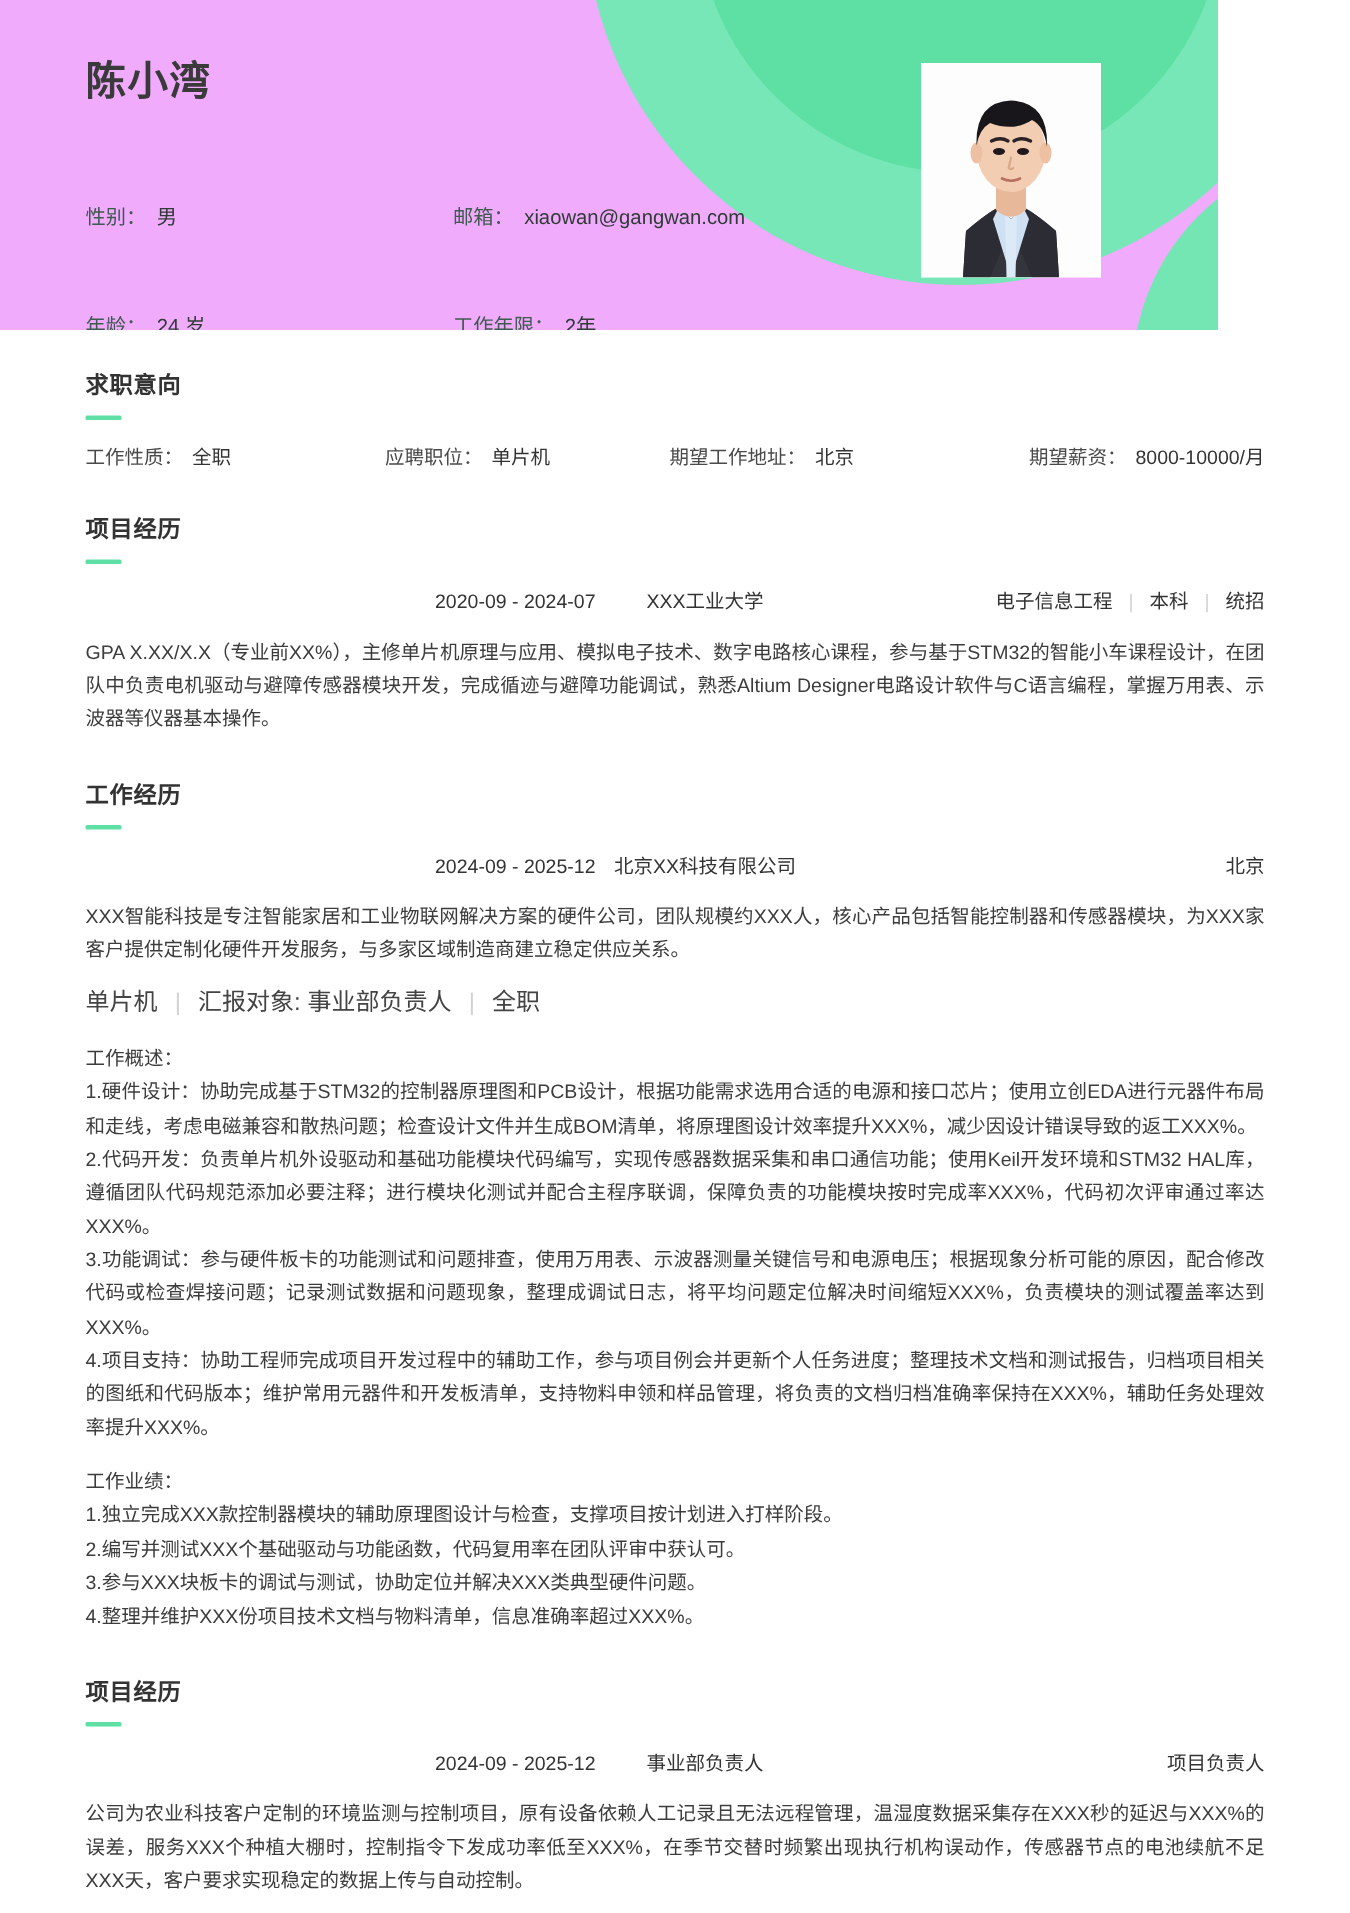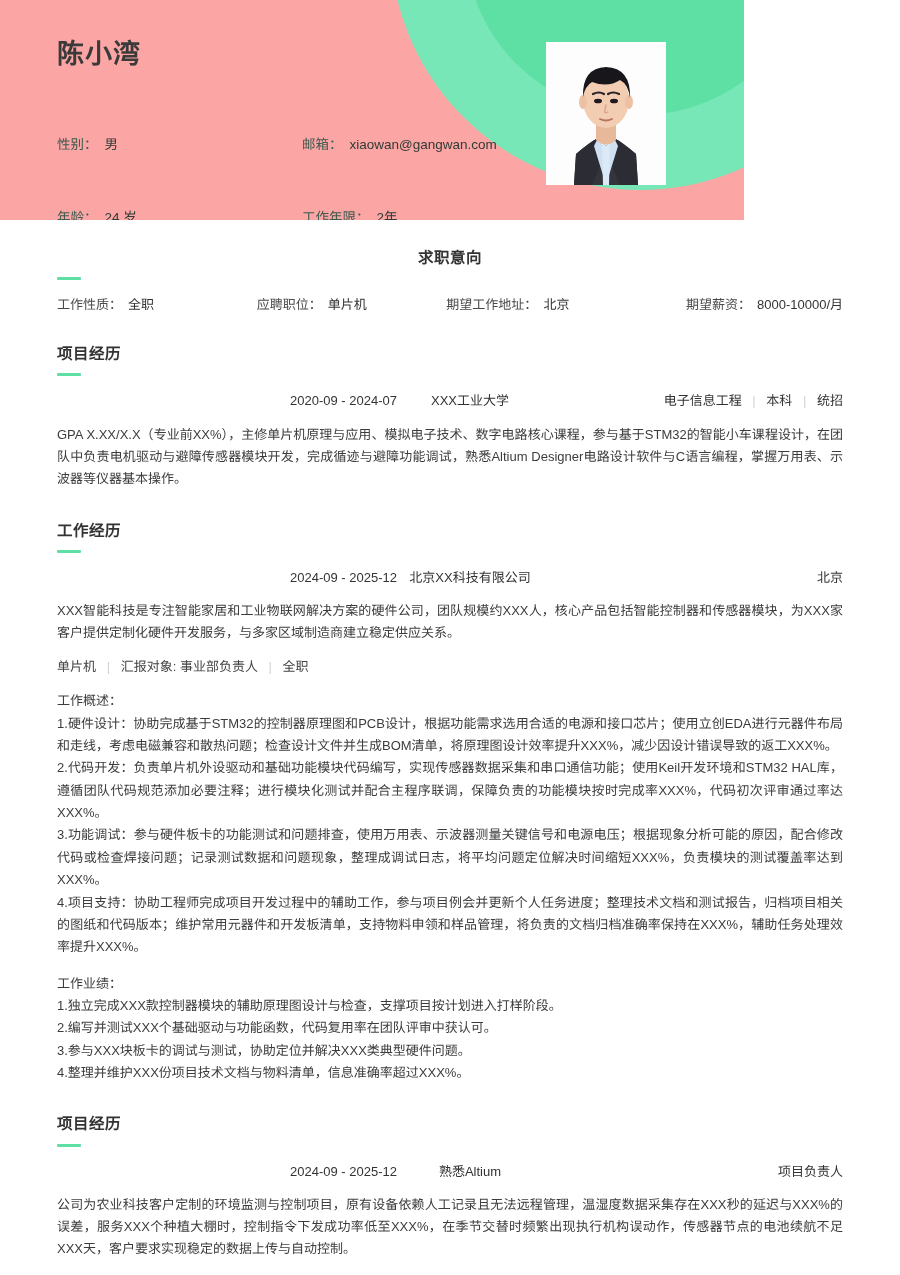--- a/index.html
+++ b/index.html
@@ -20,23 +20,23 @@
     position: relative;
     width: 900px;
     min-height: 1275px;
     background: #ffffff;
     overflow: hidden;
   }
 
   
   .header {
     position: relative;
-    width: 744px;
+    width: 812px;
     height: 220px;
-    background: #fca5a5;
+    background: #f0abfc;
     overflow: hidden;
   }
 
   .header-deco {
     position: absolute;
     inset: 0;
     width: 900px;
     height: 220px;
     pointer-events: none;
   }
@@ -94,21 +94,21 @@
   }
 
   .photo-svg { display: block; width: 120px; height: 143px; }
 
   
   .content {
     padding: 0 57px 30px 57px;
   }
 
   .section { margin-top: 30px; }
-  .section:first-child { margin-top: 28px; text-align: center; }
+  .section:first-child { margin-top: 28px; }
 
   .section-title {
     font-size: 15.5px;
     font-weight: bold;
     color: #333333;
     letter-spacing: 0.5px;
     line-height: 1.3;
   }
 
   .section-rule {
@@ -167,21 +167,21 @@
 
   .body-text {
     font-size: 13px;
     line-height: 1.72;
     color: #3c3c3c;
     text-align: justify;
     white-space: pre-line;
   }
 
   .tags-line {
-    font-size: 13px;
+    font-size: 16px;
     color: #444444;
     line-height: 1.5;
     margin-top: 12px;
   }
   .para { margin-top: 14px; }
   .para-tight { margin-top: 0; }
 </style>
 </head>
 <body>
 
@@ -348,21 +348,21 @@
       <div class="body-text para-tight">4.整理并维护XXX份项目技术文档与物料清单，信息准确率超过XXX%。</div>
 
     </div>
 
     <div class="section">
       <div class="section-title">项目经历</div>
       <div class="section-rule"></div>
 
       <div class="entry-head">
         <div class="eh-left">2024-09 - 2025-12</div>
-        <div class="eh-mid">熟悉Altium</div>
+        <div class="eh-mid">事业部负责人</div>
         <div class="eh-right">项目负责人</div>
       </div>
 
       <div class="body-text">公司为农业科技客户定制的环境监测与控制项目，原有设备依赖人工记录且无法远程管理，温湿度数据采集存在XXX秒的延迟与XXX%的误差，服务XXX个种植大棚时，控制指令下发成功率低至XXX%，在季节交替时频繁出现执行机构误动作，传感器节点的电池续航不足XXX天，客户要求实现稳定的数据上传与自动控制。</div>
     </div>
 
   </div>
 </div>
 
 </body></html>

